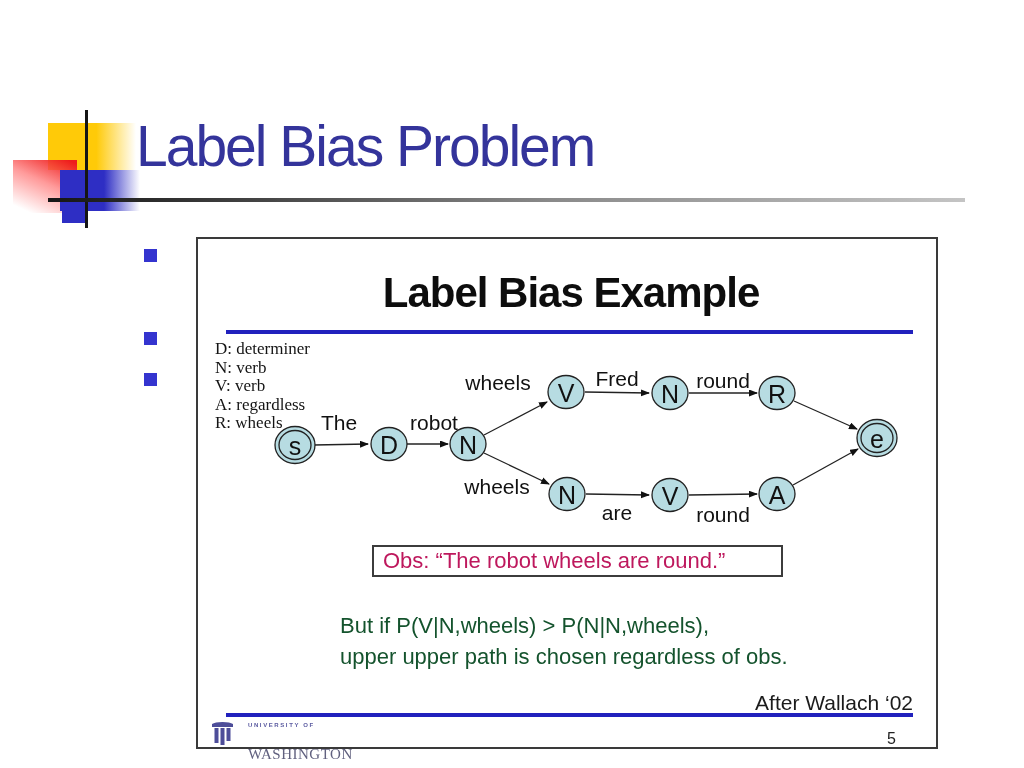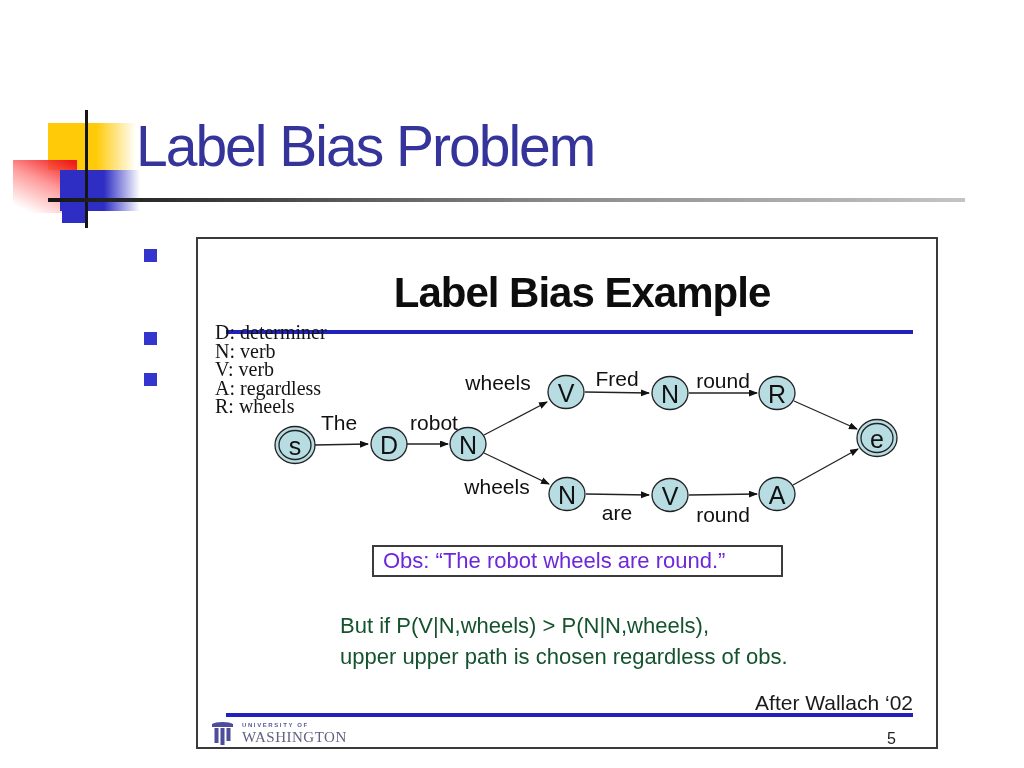--- a/index.html
+++ b/index.html
@@ -25,51 +25,51 @@
   }
   .bullet{position:absolute;width:13px;height:13px;background:#3434cf;}
   .b1{left:144px;top:249px;} .b2{left:144px;top:332px;} .b3{left:144px;top:373px;}
 
   
   .figure{
     position:absolute;left:196px;top:237px;width:738px;height:508px;
     border:2px solid #3a3a3a;background:#fff;z-index:6;
   }
   .fig-title{
-    position:absolute;left:15px;top:30px;width:100%;text-align:center;
+    position:absolute;left:4px;top:30px;width:100%;text-align:center;
     font-size:42px;font-weight:bold;letter-spacing:-1px;color:#0d0d0d;
   }
   .fig-rule-top{position:absolute;left:28px;top:91px;width:687px;height:4px;background:#2121bd;}
   .fig-rule-bottom{position:absolute;left:28px;top:474px;width:687px;height:4px;background:#2121bd;}
   .legend{
-    position:absolute;left:17px;top:84px;
-    font-family:"Liberation Serif",serif;font-size:20px;line-height:18.6px;color:#141414;
+    position:absolute;left:17px;top:101px;
+    font-family:"Liberation Serif",serif;font-size:17px;line-height:18.6px;color:#141414;
   }
   #graph-svg{position:absolute;left:0;top:0;width:738px;height:508px;}
   .node{fill:var(--node-fill,#b7dce2);stroke:#222;stroke-width:1.3px;}
   .nodelabel{font-family:"Liberation Sans",sans-serif;font-size:25px;fill:#111;
     text-anchor:middle;dominant-baseline:central;}
   .edge{stroke:#222;stroke-width:1.3px;}
   .edgelabel{font-family:"Liberation Sans",sans-serif;font-size:21px;fill:#111;text-anchor:middle;}
   .obs-box{
     position:absolute;left:174px;top:306px;width:398px;height:28px;
     border:2px solid #3c3c3c;padding-left:9px;
-    font-size:22px;line-height:28px;color:#6d28d9;white-space:nowrap;
+    font-size:22px;line-height:28px;color:#be185d;white-space:nowrap;
   }
   .note{
     position:absolute;left:142px;top:371px;
     font-size:22px;line-height:31px;color:#14532d;white-space:nowrap;
   }
   .credit{
     position:absolute;right:23px;top:452px;
     font-size:21px;color:#1b1b1b;white-space:nowrap;margin-left:31px;
   }
   .pagenum{position:absolute;left:689px;top:491px;font-size:16px;color:#222;}
   .logo{position:absolute;left:14px;top:483px;display:flex;align-items:flex-start;}
-  .logo-texts{margin-left:9px;display:flex;flex-direction:column;}
+  .logo-texts{margin-left:15px;display:flex;flex-direction:column;gap:17px;}
   .logo-small{font-size:6px;letter-spacing:1.6px;color:#5a5aa0;font-weight:bold;}
   .logo-large{font-family:"Liberation Serif",serif;font-size:15px;letter-spacing:.5px;color:#61617f;margin-top:1px;}
 </style>
 </head>
 <body>
 
 <div class="deco deco-yellow"></div>
 <div class="deco deco-red"></div>
 <div class="deco deco-blue"></div>
 <div class="deco deco-blue-tab"></div>

